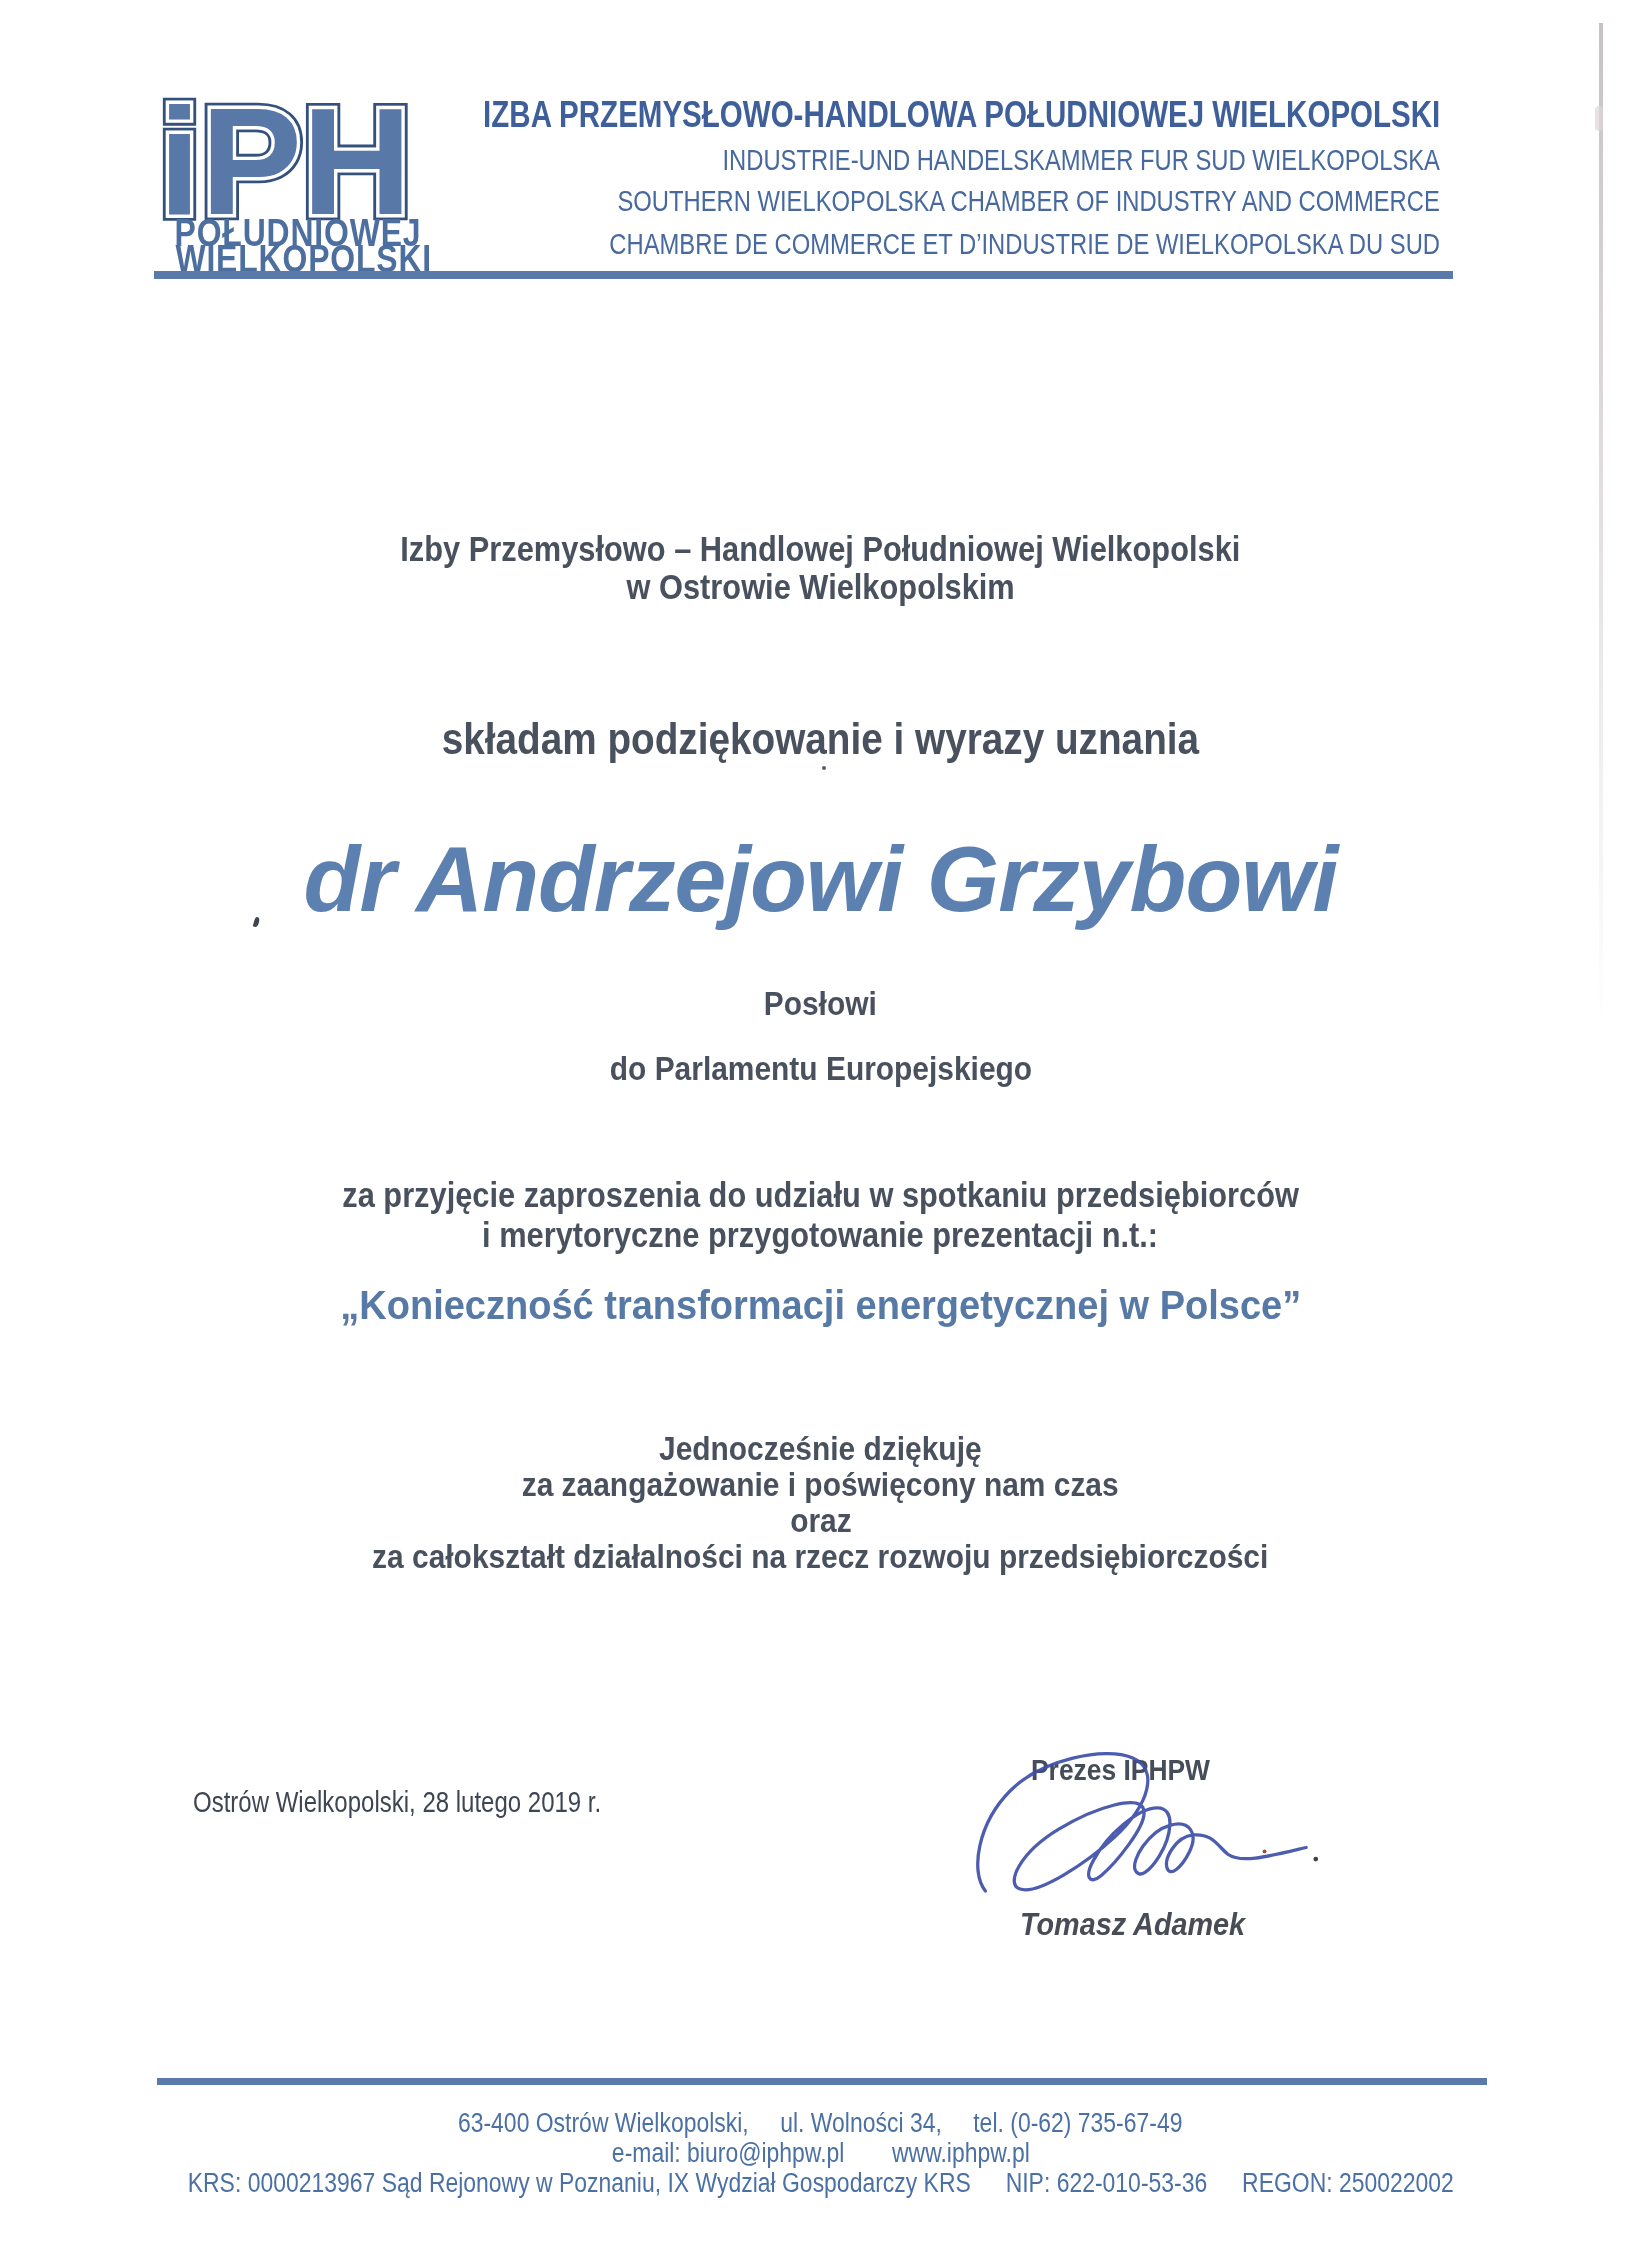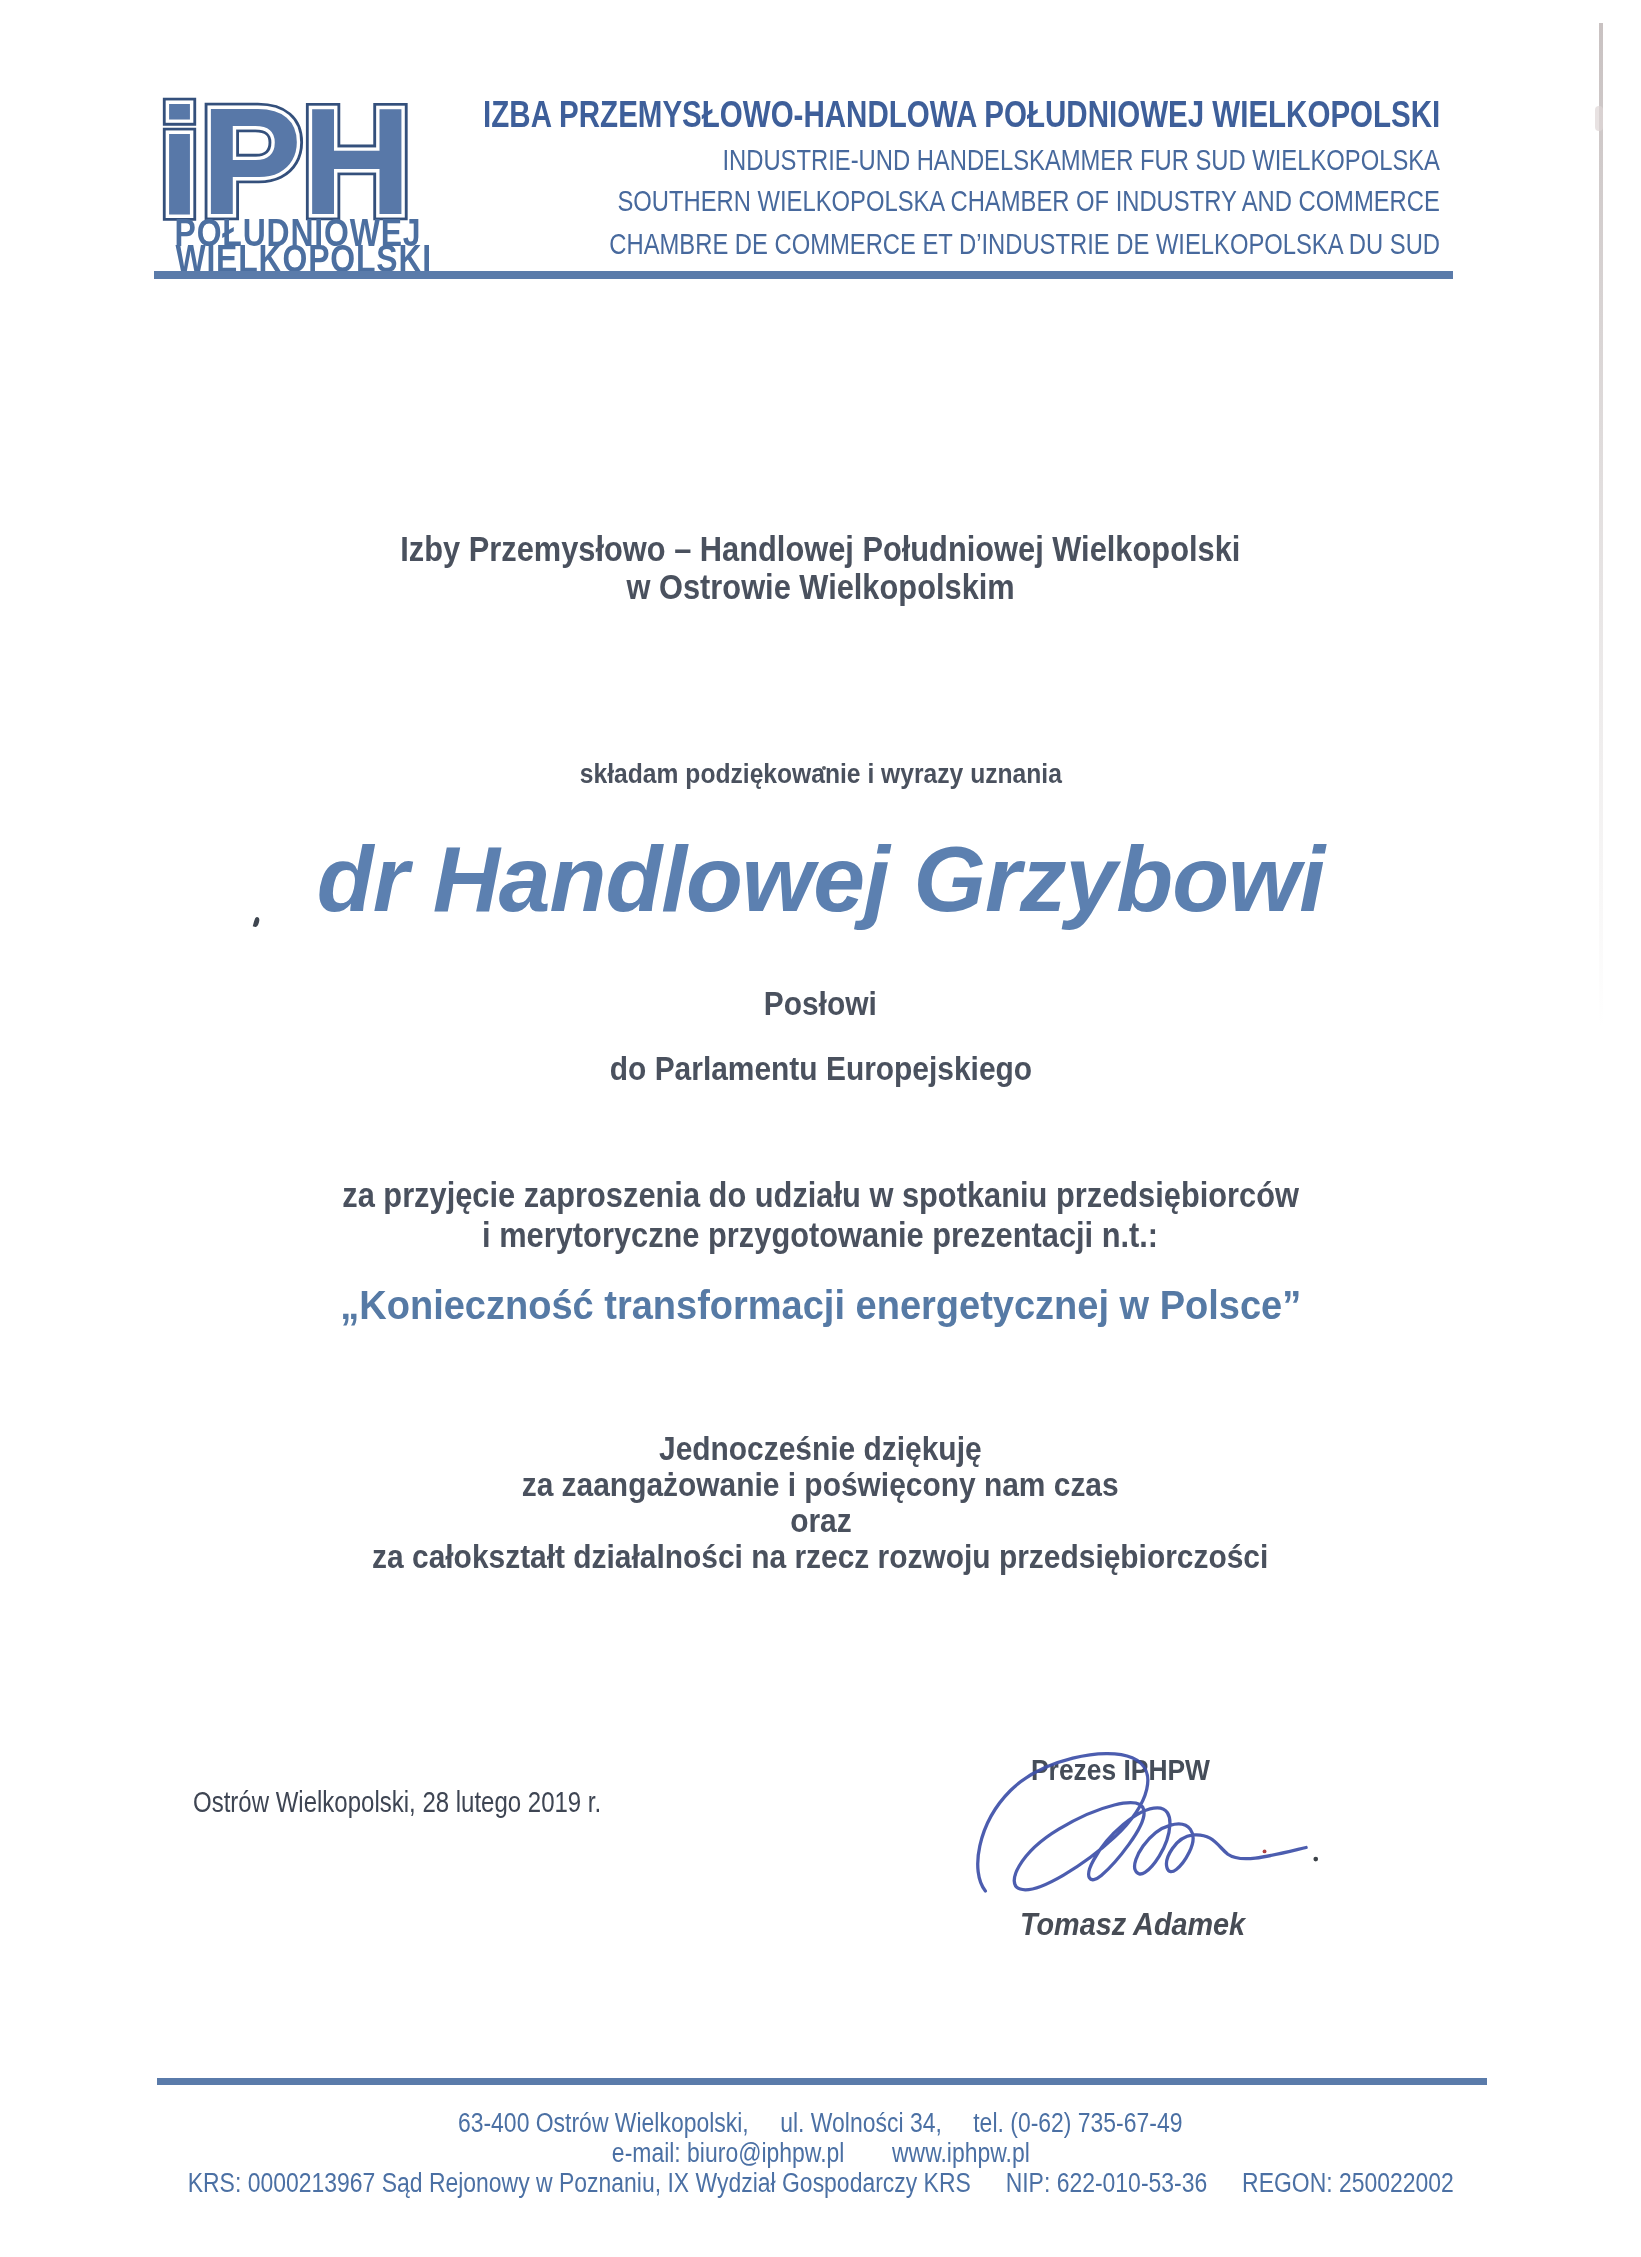--- a/index.html
+++ b/index.html
@@ -29,21 +29,21 @@
   .logo-sub{left:151px;top:220px;width:263px;text-align:right;
             font-weight:800;font-size:38px;color:#4c6fa0;line-height:26px;}
   .logo-sub .cx{transform:scaleX(0.84);letter-spacing:1px;}
   .rule{background:#5a7baa;}
   .rule-top{left:154px;top:271px;width:1299px;height:7.7px;}
   .rule-bottom{left:157px;top:2078px;width:1330px;height:6.8px;}
 
   
   .dark{color:#4a515e;font-weight:bold;}
   .intro{top:530px;font-size:35px;line-height:38px;}
-  .statement{top:714px;font-size:28px;margin-top:44px;}
+  .statement{top:714px;font-size:44px;}
   .recipient{top:826px;font-size:93px;font-style:italic;font-weight:bold;color:#5c80b0;letter-spacing:-1px;}
   .poslowi{top:984px;font-size:34px;}
   .parlament{top:1049px;font-size:34px;}
   .reason{top:1175px;font-size:35px;line-height:40px;}
   .quote{top:1283px;font-size:40px;color:#567aa5;font-weight:bold;}
   .thanks{top:1430px;font-size:34px;line-height:36px;}
 
   
   .date{left:193px;top:1785px;font-size:30px;color:#3e4553;}
   .prezes{left:1031px;top:1753px;font-size:30px;font-weight:bold;color:#454d59;}
@@ -92,21 +92,21 @@
   <div class="abs center intro dark">
     <div><span class="cx">Izby Przemysłowo – Handlowej Południowej Wielkopolski</span></div>
     <div><span class="cx">w Ostrowie Wielkopolskim</span></div>
   </div>
 
   <div class="abs center statement dark">
     <span class="cx">składam podziękowanie i wyrazy uznania</span>
   </div>
 
   <div class="abs center recipient">
-    <span>dr Handlowej Grzybowi</span>
+    <span>dr Andrzejowi Grzybowi</span>
   </div>
 
   <div class="abs center poslowi dark">
     <span class="cx">Posłowi</span>
   </div>
   <div class="abs center parlament dark">
     <span class="cx">do Parlamentu Europejskiego</span>
   </div>
 
   <div class="abs center reason dark">

